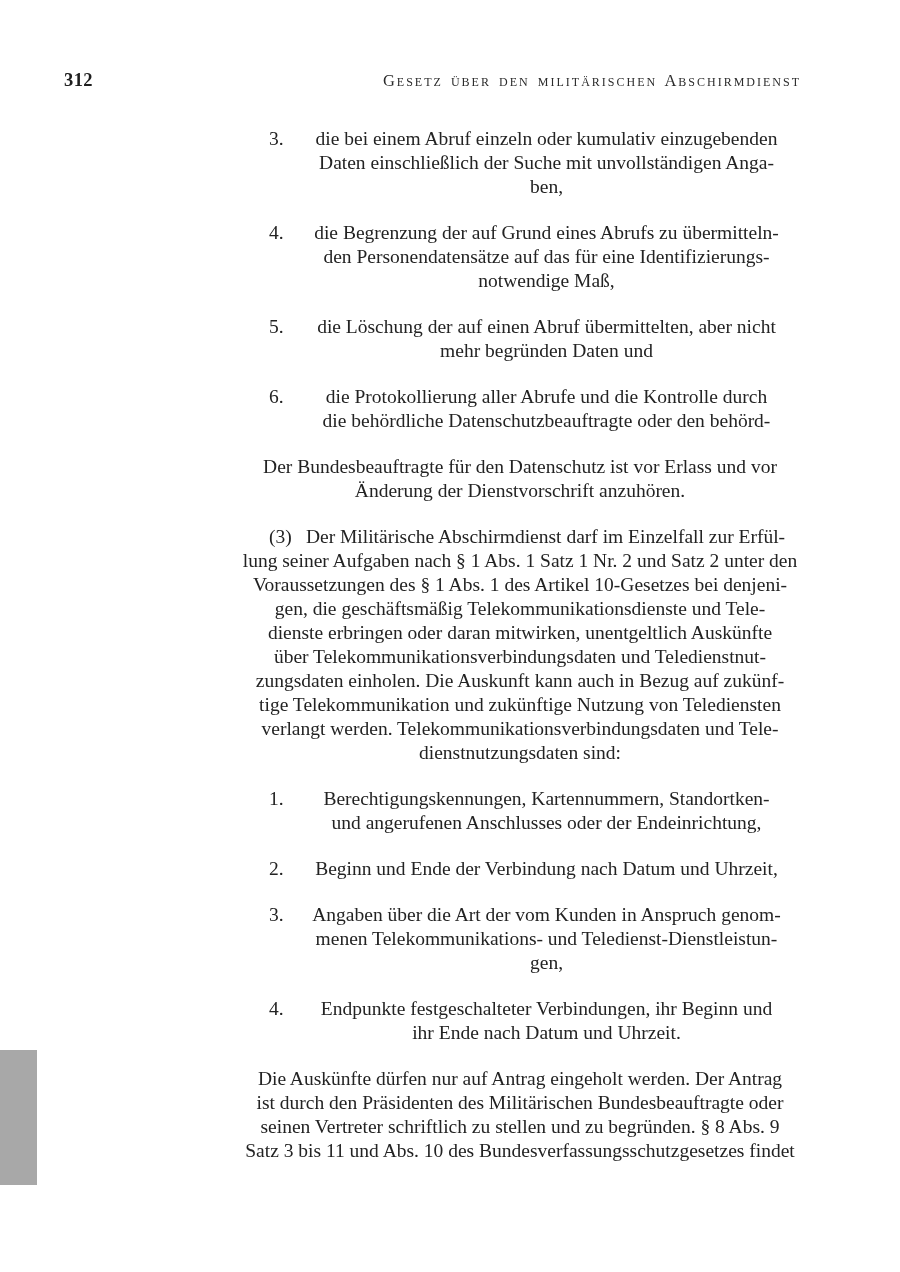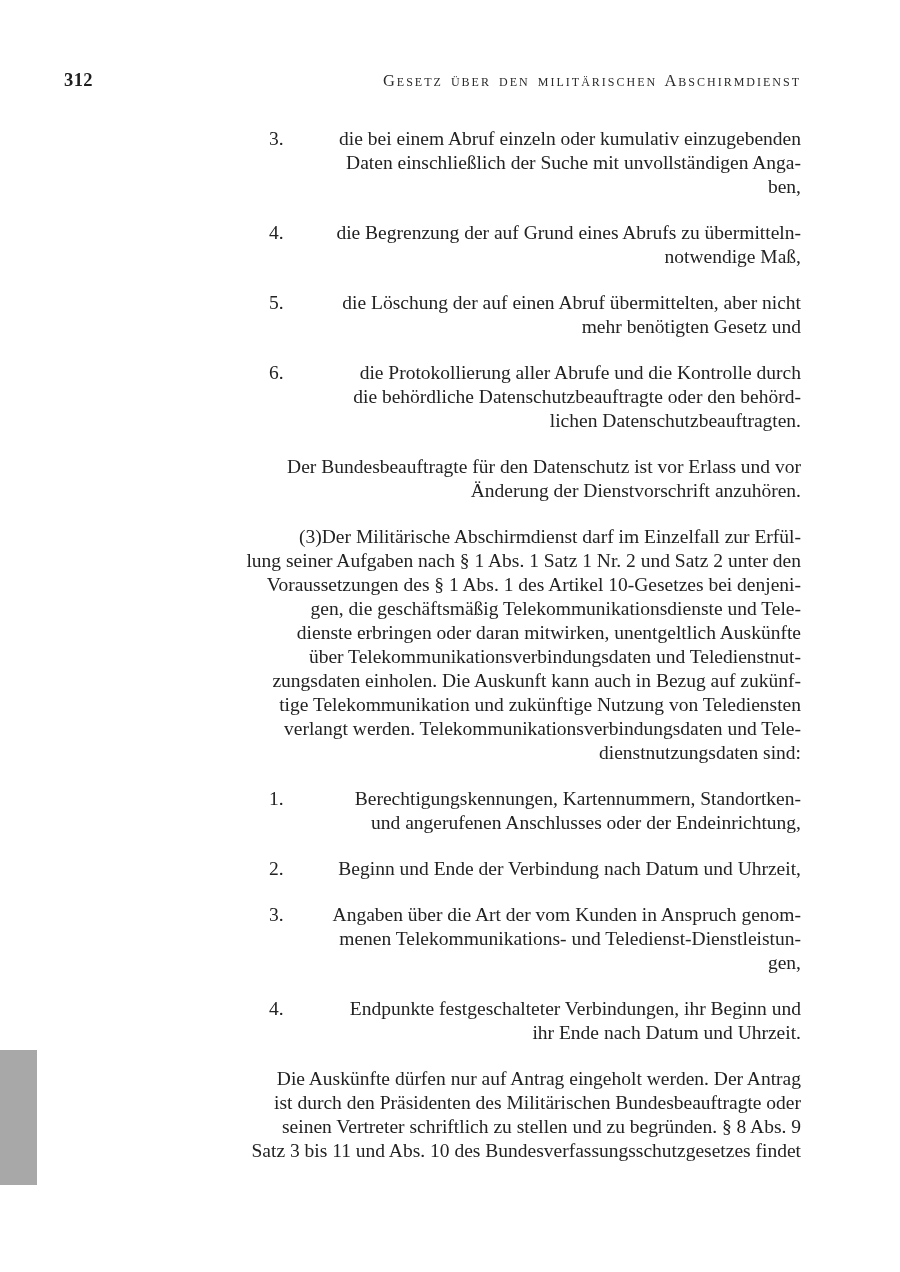--- a/index.html
+++ b/index.html
@@ -34,21 +34,21 @@
     background: #a8a8a8;
   }
   .text-column {
     position: absolute; left: 239px; top: 127px; width: 562px;
   }
   .block { margin-bottom: 22px; }
   .block:last-child { margin-bottom: 8px; }
   .line {
     font-size: 19.5px; line-height: 24px;
     white-space: nowrap;
-    text-align: right;
+    text-align: center;
   }
   .list-item { display: flex; margin-left: 30px; }
   .list-item .num {
     flex: 0 0 23px; width: 23px;
     font-size: 19.5px; line-height: 24px;
   }
   .list-item .li-body { flex: 1 1 auto; min-width: 0; }
   .para-label { display: inline-block; width: 51px; }
 </style>
 </head>
@@ -68,36 +68,36 @@
         <div class="li-body">
           <div class="line">die bei einem Abruf einzeln oder kumulativ einzugebenden</div>
           <div class="line">Daten einschließlich der Suche mit unvollständigen Anga-</div>
           <div class="line">ben,</div>
         </div>
       </div>
       <div class="block list-item">
         <div class="num">4.</div>
         <div class="li-body">
           <div class="line">die Begrenzung der auf Grund eines Abrufs zu übermitteln-</div>
+          <div class="line">den Personendatensätze auf das für eine Identifizierungs-</div>
           <div class="line">notwendige Maß,</div>
         </div>
       </div>
       <div class="block list-item">
         <div class="num">5.</div>
         <div class="li-body">
           <div class="line">die Löschung der auf einen Abruf übermittelten, aber nicht</div>
-          <div class="line">mehr benötigten Gesetz und</div>
+          <div class="line">mehr begründen Daten und</div>
         </div>
       </div>
       <div class="block list-item">
         <div class="num">6.</div>
         <div class="li-body">
           <div class="line">die Protokollierung aller Abrufe und die Kontrolle durch</div>
           <div class="line">die behördliche Datenschutzbeauftragte oder den behörd-</div>
-          <div class="line">lichen Datenschutzbeauftragten.</div>
         </div>
       </div>
       <div class="block paragraph">
         <div class="line">Der Bundesbeauftragte für den Datenschutz ist vor Erlass und vor</div>
         <div class="line">Änderung der Dienstvorschrift anzuhören.</div>
       </div>
       <div class="block paragraph">
         <div class="line"><span class="para-label">(3)</span><span>Der Militärische Abschirmdienst darf im Einzelfall zur Erfül-</span></div>
         <div class="line">lung seiner Aufgaben nach § 1 Abs. 1 Satz 1 Nr. 2 und Satz 2 unter den</div>
         <div class="line">Voraussetzungen des § 1 Abs. 1 des Artikel 10-Gesetzes bei denjeni-</div>

